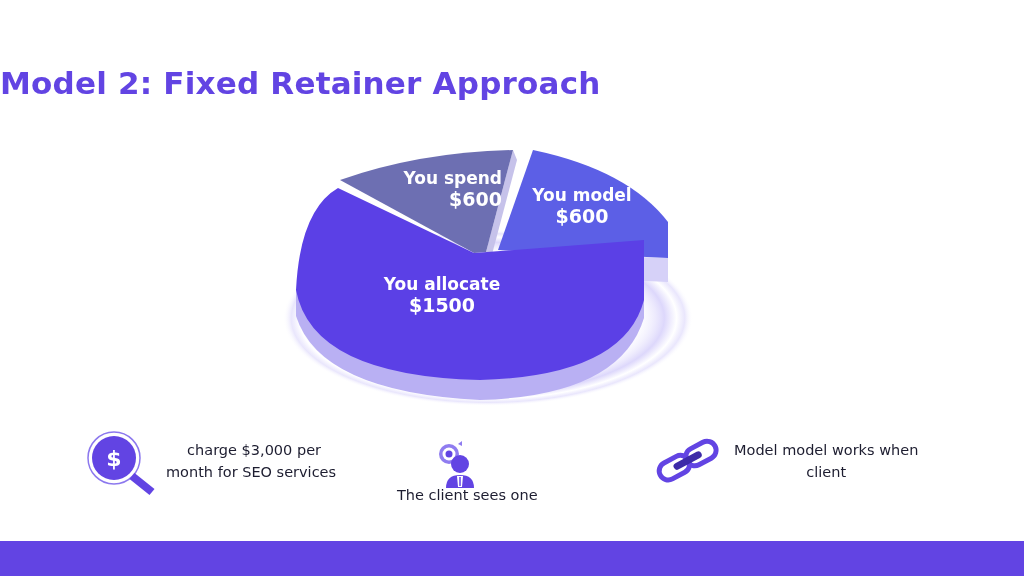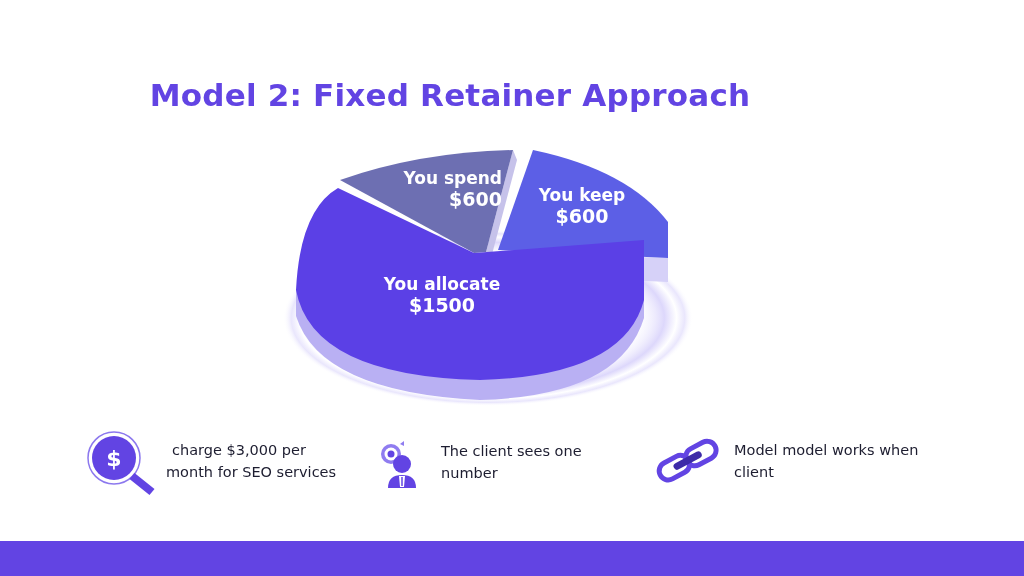--- a/index.html
+++ b/index.html
@@ -2,38 +2,38 @@
 <html><head>
 <meta charset="utf-8">
 <style>
   html, body { margin: 0; padding: 0; }
   body {
     width: 1024px; height: 576px; position: relative; overflow: hidden;
     background: #ffffff;
     font-family: "DejaVu Sans", "Liberation Sans", sans-serif;
   }
   .title {
-    position: absolute; left: 0; top: 77px; width: 900px; text-align: center;
+    position: absolute; left: 0; top: 65px; width: 900px; 
     font-family: "DejaVu Sans", sans-serif;
     font-weight: bold; font-size: 31px; letter-spacing: 0.2px;
     color: #6244e3;
   }
   .chart { position: absolute; left: 0; top: 0; width: 1024px; height: 576px; }
   .slice-label {
     position: absolute; color: #ffffff; font-weight: bold; text-align: center;
     font-family: "DejaVu Sans", sans-serif; line-height: 21px;
   }
   .slice-label .l1 { font-size: 17px; font-weight: bold; display: block; }
   .slice-label .l2 { font-size: 19px; font-weight: bold; display: block; }
   .feature {
     position: absolute; display: flex; align-items: center;
   }
   .feature .ftext {
     font-family: "DejaVu Sans", sans-serif;
-    font-size: 14.5px; line-height: 22px; color: #1d1d30;
+    font-size: 14.5px; line-height: 22px; color: #1d1d30; text-align: center;
   }
   .icon { display: block; }
   .footer-bar {
     position: absolute; left: 0; top: 541px; width: 1024px; height: 35px;
     background: #6244e3;
   }
 </style>
 </head>
 <body>
 
@@ -63,55 +63,54 @@
   <path d="M 296 290 L 296 316 Q 320 392 480 400 Q 620 396 644 318 L 644 290 Z" fill="#b9b0f3"></path>
 
   <path d="M 474 253 L 338 188 Q 300 210 296 290 Q 312 376 480 380 Q 624 376 644 300 L 644 240 L 474 253 Z" fill="#5b40e6"></path>
 </svg>
 
 <div class="slice-label" style="left:366px; top:168px; width:136px;text-align:right;">
   <span class="l1">You spend</span>
   <span class="l2">$600</span>
 </div>
 <div class="slice-label" style="left:522px; top:185px; width:120px;">
-  <span class="l1">You keep</span>
+  <span class="l1">You model</span>
   <span class="l2">$600</span>
 </div>
 <div class="slice-label" style="left:358px; top:274px; width:168px;">
   <span class="l1">You allocate</span>
   <span class="l2">$1500</span>
 </div>
 
 <div class="feature" style="left:86px; top:430px;">
   <svg class="icon" width="72" height="68" viewBox="0 0 72 68">
     <circle cx="28" cy="28" r="26" fill="#ffffff" stroke="#8c78ee" stroke-width="1.5"></circle>
     <circle cx="28" cy="28" r="22" fill="#6244e3"></circle>
     <line x1="46" y1="46" x2="66" y2="62" stroke="#6244e3" stroke-width="8" stroke-linecap="butt"></line>
     <text x="28" y="36" text-anchor="middle" font-family="DejaVu Sans, sans-serif" font-weight="bold" font-size="22" fill="#ffffff">$</text>
   </svg>
   <div class="ftext" style="margin-left:8px; margin-top:-6px;">
     <div style="padding-left:6px;">charge $3,000 per</div>
     <div>month for SEO services</div>
   </div>
 </div>
 
-<div class="feature" style="left:378px; top:440px;">
+<div class="feature" style="left:378px; top:440px;flex-direction:column;">
   <svg class="icon" width="44" height="50" viewBox="0 0 44 50">
     <circle cx="13" cy="14" r="10" fill="#8f7cf0"></circle>
     <circle cx="13" cy="14" r="6.5" fill="#ffffff"></circle>
     <circle cx="13" cy="14" r="3.5" fill="#6244e3"></circle>
     <path d="M 22 4 L 26 1 L 26 6 Z" fill="#8f7cf0"></path>
     <circle cx="24" cy="24" r="9" fill="#6244e3"></circle>
     <path d="M 10 48 Q 10 35 24 35 Q 38 35 38 48 Z" fill="#6244e3"></path>
     <path d="M 21 36 L 27 36 L 26 47 L 22 47 Z" fill="#ffffff"></path>
     <line x1="24" y1="37" x2="24" y2="46" stroke="#6244e3" stroke-width="1.5"></line>
   </svg>
   <div class="ftext" style="margin-left:19px; margin-top:-6px;">
     <div>The client sees one</div>
-    <div>number</div>
   </div>
 </div>
 
 <div class="feature" style="left:654px; top:431px;">
   <svg class="icon" width="70" height="60" viewBox="0 0 70 60">
     <g transform="rotate(-28 35 30)">
       <rect x="3" y="20" width="32" height="18" rx="9" fill="none" stroke="#6244e3" stroke-width="5"></rect>
       <rect x="33" y="20" width="32" height="18" rx="9" fill="none" stroke="#6244e3" stroke-width="5"></rect>
       <line x1="22" y1="29" x2="46" y2="29" stroke="#3d2aa8" stroke-width="7" stroke-linecap="round"></line>
     </g>

